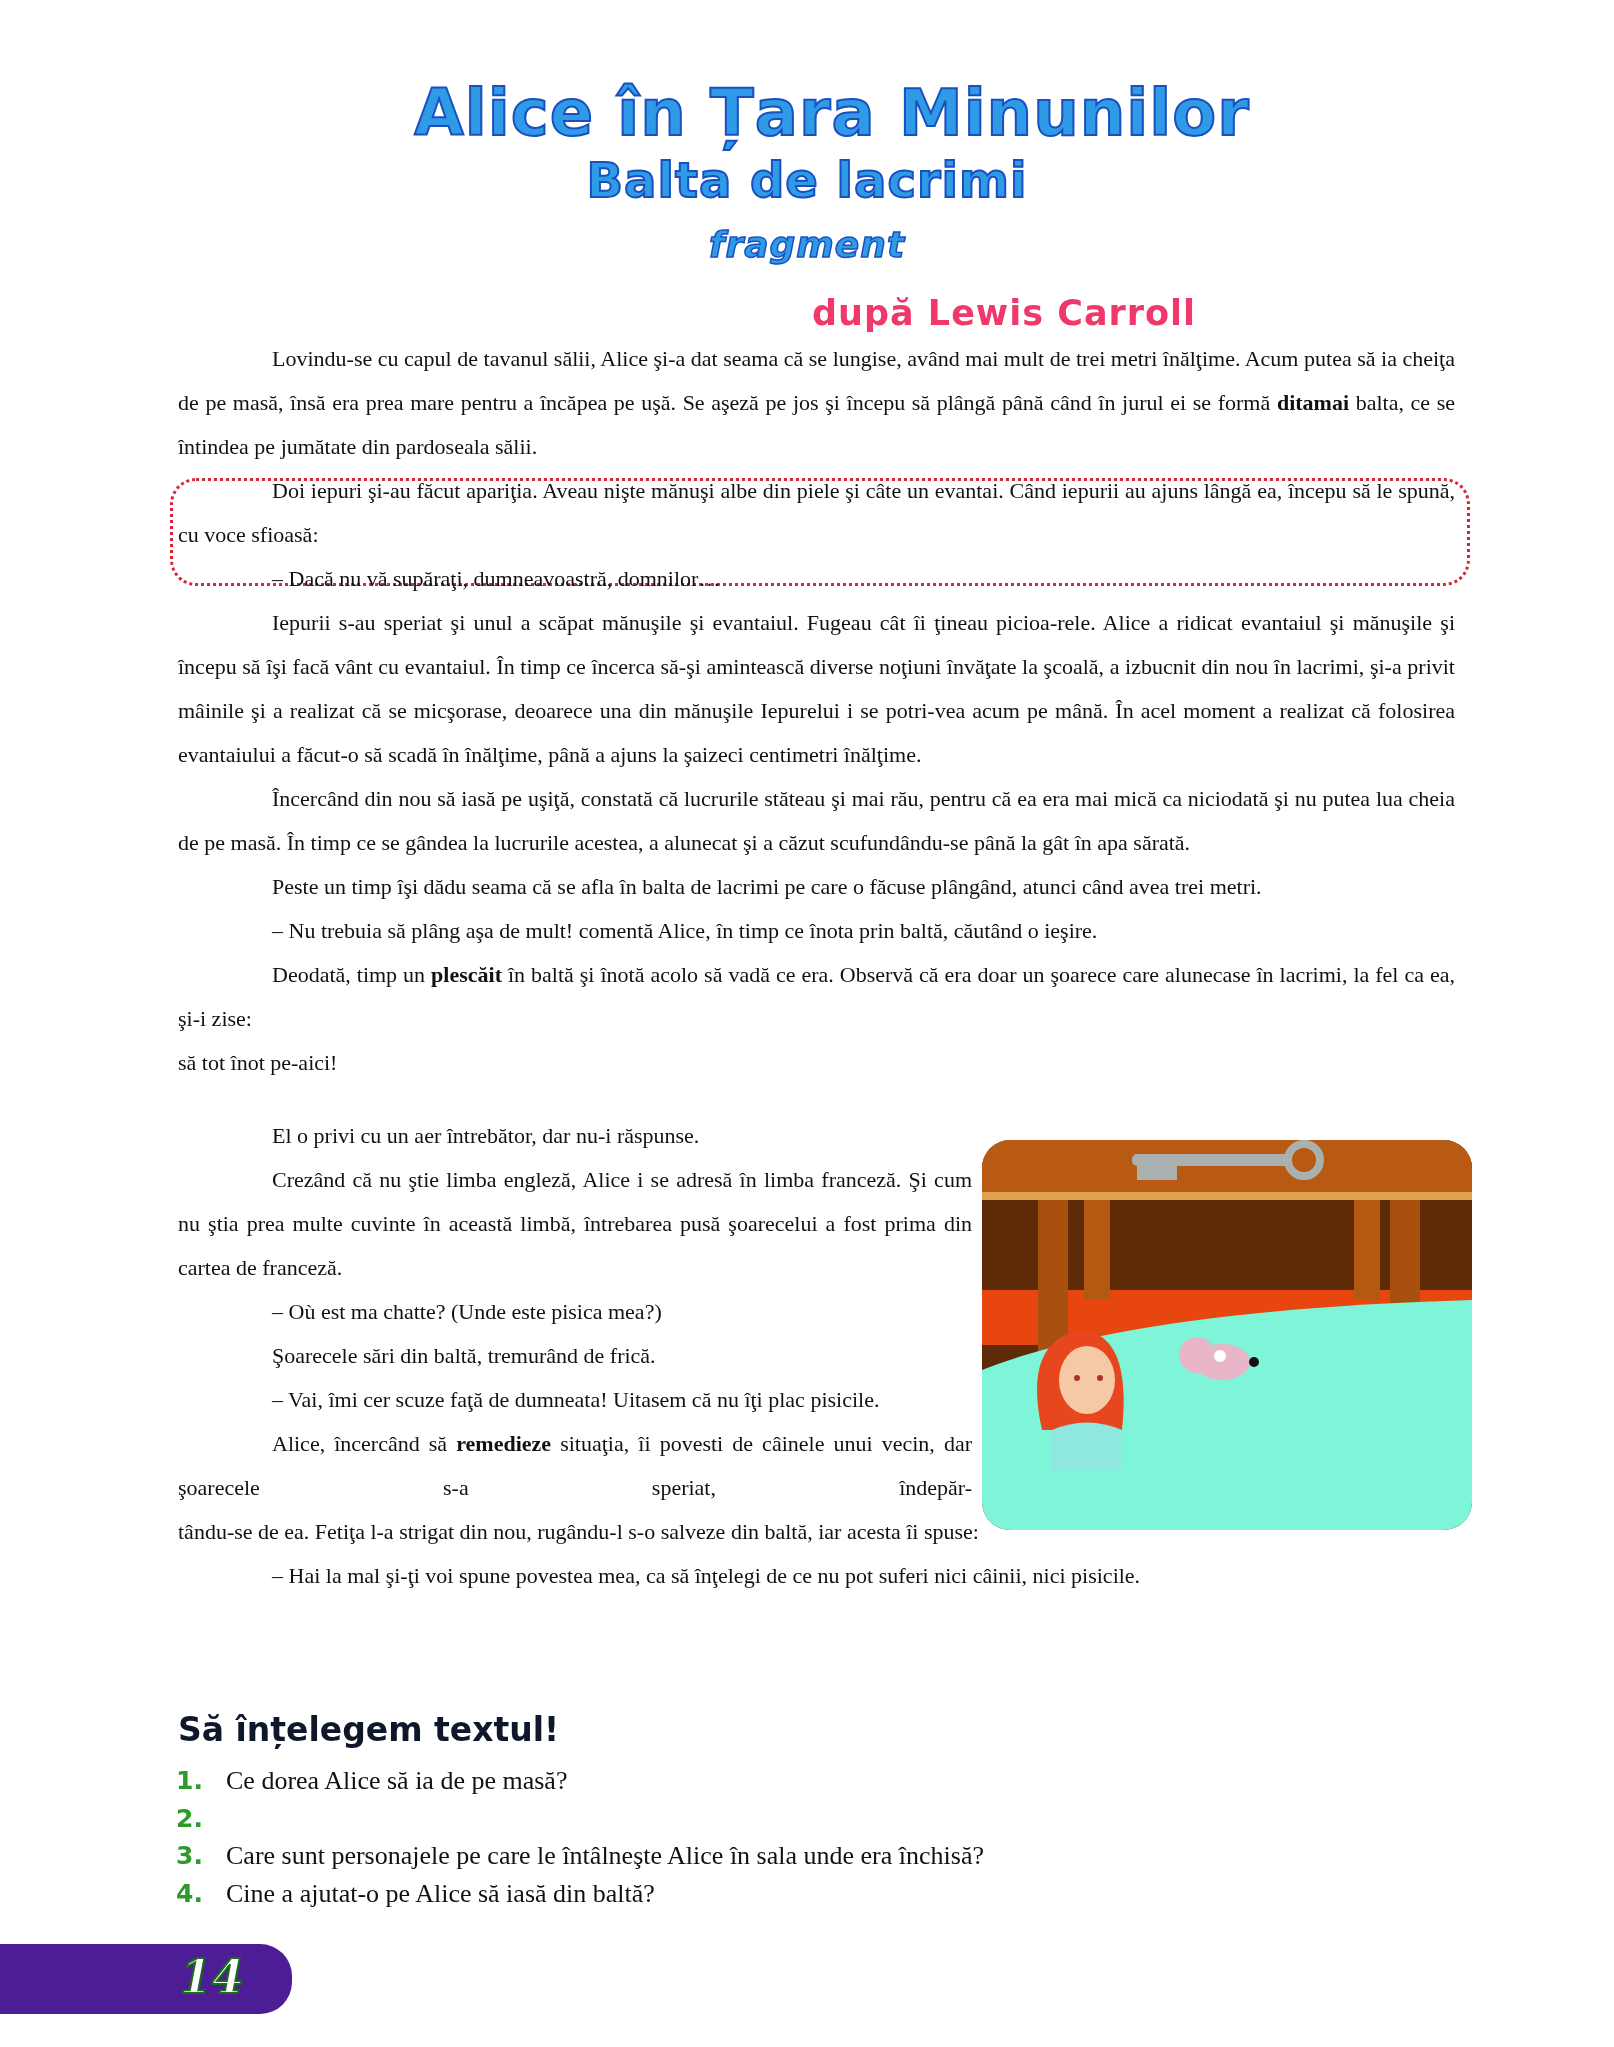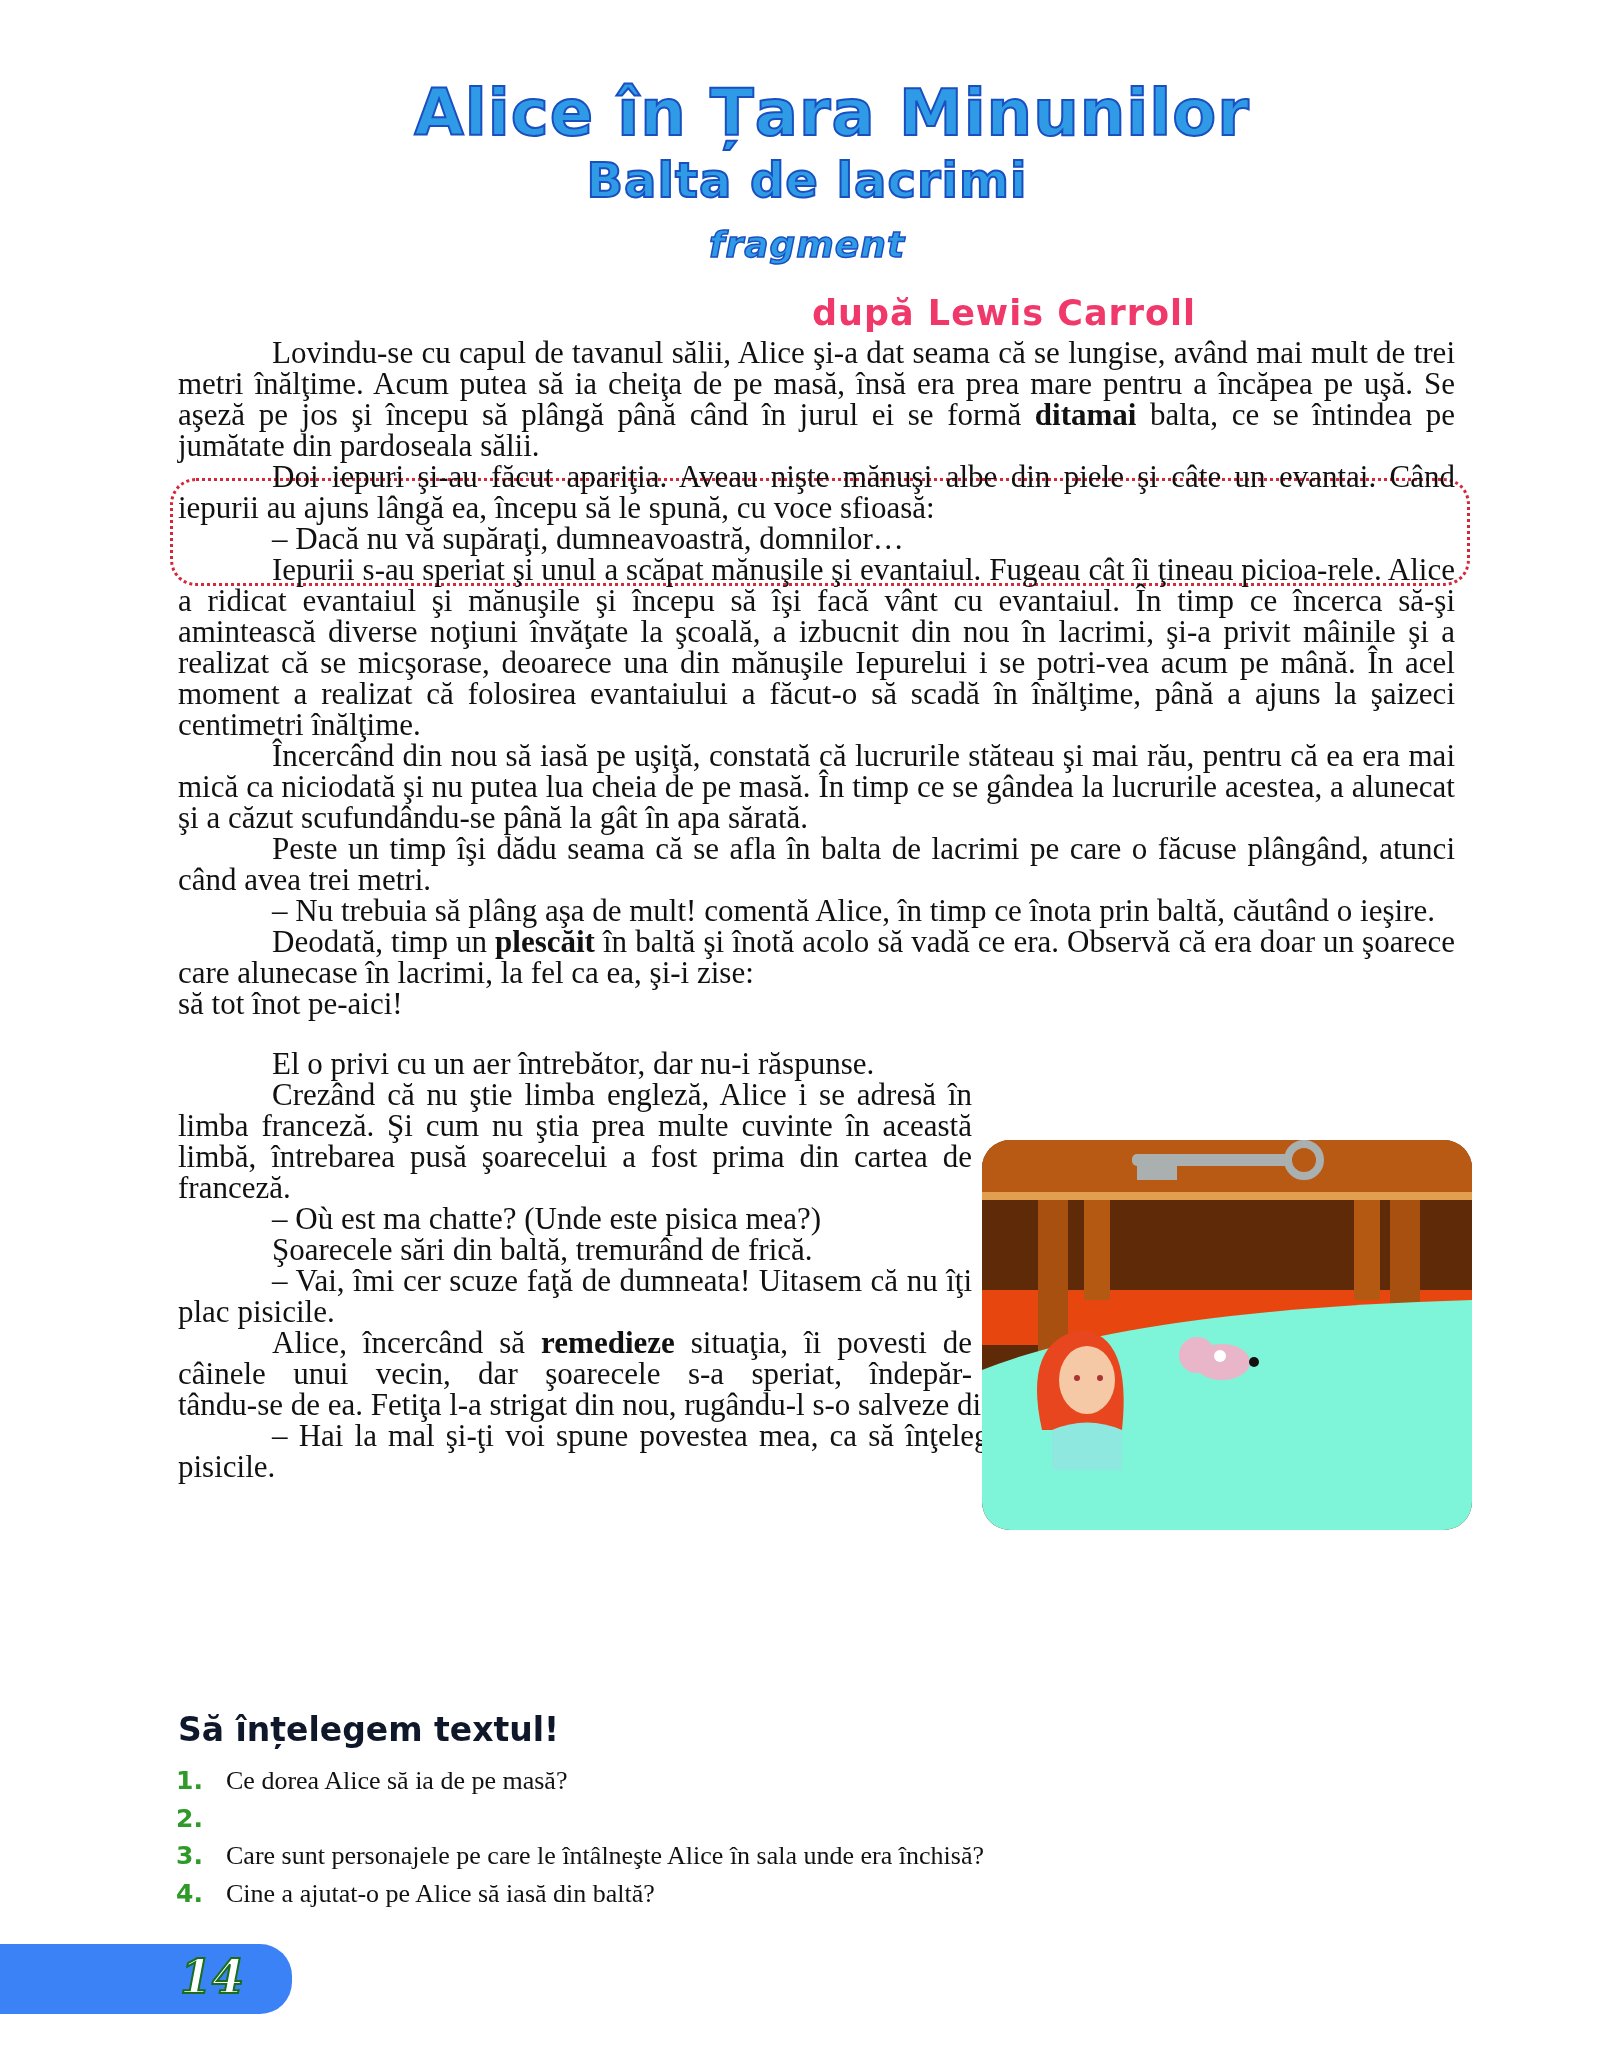--- a/index.html
+++ b/index.html
@@ -6,35 +6,35 @@
   body { width: 1614px; height: 2047px; position: relative; overflow: hidden;
          font-family: "Liberation Serif", serif; color: #111; }
   .title { position: absolute; left: 0; width: 1614px; text-align: center;
            font-family: "DejaVu Sans", sans-serif; font-weight: bold;
            color: #2f9be6; -webkit-text-stroke: 2px #1a4fc0; letter-spacing: 1px; }
   #t1 { top: 76px; font-size: 64px; left: 25px; }
   #t2 { top: 152px; font-size: 48px; left: 0px; }
   #t3 { top: 224px; font-size: 36px; left: 0px; font-style: italic; -webkit-text-stroke: 1.5px #1a4fc0; }
   #author { position: absolute; top: 282px; left: 812px; font-family: "DejaVu Sans", sans-serif;
             font-weight: bold; font-size: 35px; color: #f0396a; letter-spacing: 1px; margin-top: 11px; }
-  .text { position: absolute; left: 178px; width: 1277px; font-size: 31px; line-height: 31px; }
+  .text { position: absolute; left: 178px; width: 1277px; font-size: 22px; line-height: 44px; }
   .p { text-align: justify; text-align-last: left; margin: 0; }
   .ind { text-indent: 94px; }
   #body { top: 337px; }
   .wrap-narrow { width: 794px; margin-top: 29px; }
   #dotted { position: absolute; left: 170px; top: 478px; width: 1300px; height: 108px;
             border: 3px dotted #d4283a; border-radius: 26px; box-sizing: border-box; pointer-events: none; }
   #illustration { position: absolute; left: 982px; top: 1140px; width: 490px; height: 390px;
                   border-radius: 28px; overflow: hidden; }
   #section-heading { position: absolute; left: 178px; top: 1710px; font-family: "DejaVu Sans", sans-serif;
                      font-weight: bold; font-size: 33px; color: #0f172a; }
   #questions { position: absolute; left: 176px; top: 1762px; font-size: 26px; line-height: 37.5px; }
   .q { display: flex; }
   .qnum { width: 50px; font-family: "DejaVu Sans", sans-serif; font-weight: bold; color: #2f9a2a; font-size: 25px; }
-  #page-tab { position: absolute; left: 0; top: 1944px; width: 292px; height: 70px; background: #3b82f6;
+  #page-tab { position: absolute; left: 0; top: 1944px; width: 292px; height: 70px; background: #4c1d95;
               border-radius: 0 32px 32px 0; }
   #page-number { position: absolute; left: 180px; top: 6px; font-family: "DejaVu Serif", serif; font-style: italic;
                  font-weight: bold; font-size: 46px; color: #ffffff; -webkit-text-stroke: 2px #1a6e1a; }
   b { font-weight: bold; }
 </style>
 </head>
 <body>
 
 <div id="t1" class="title">Alice în Țara Minunilor</div>
 <div id="t2" class="title">Balta de lacrimi</div>

